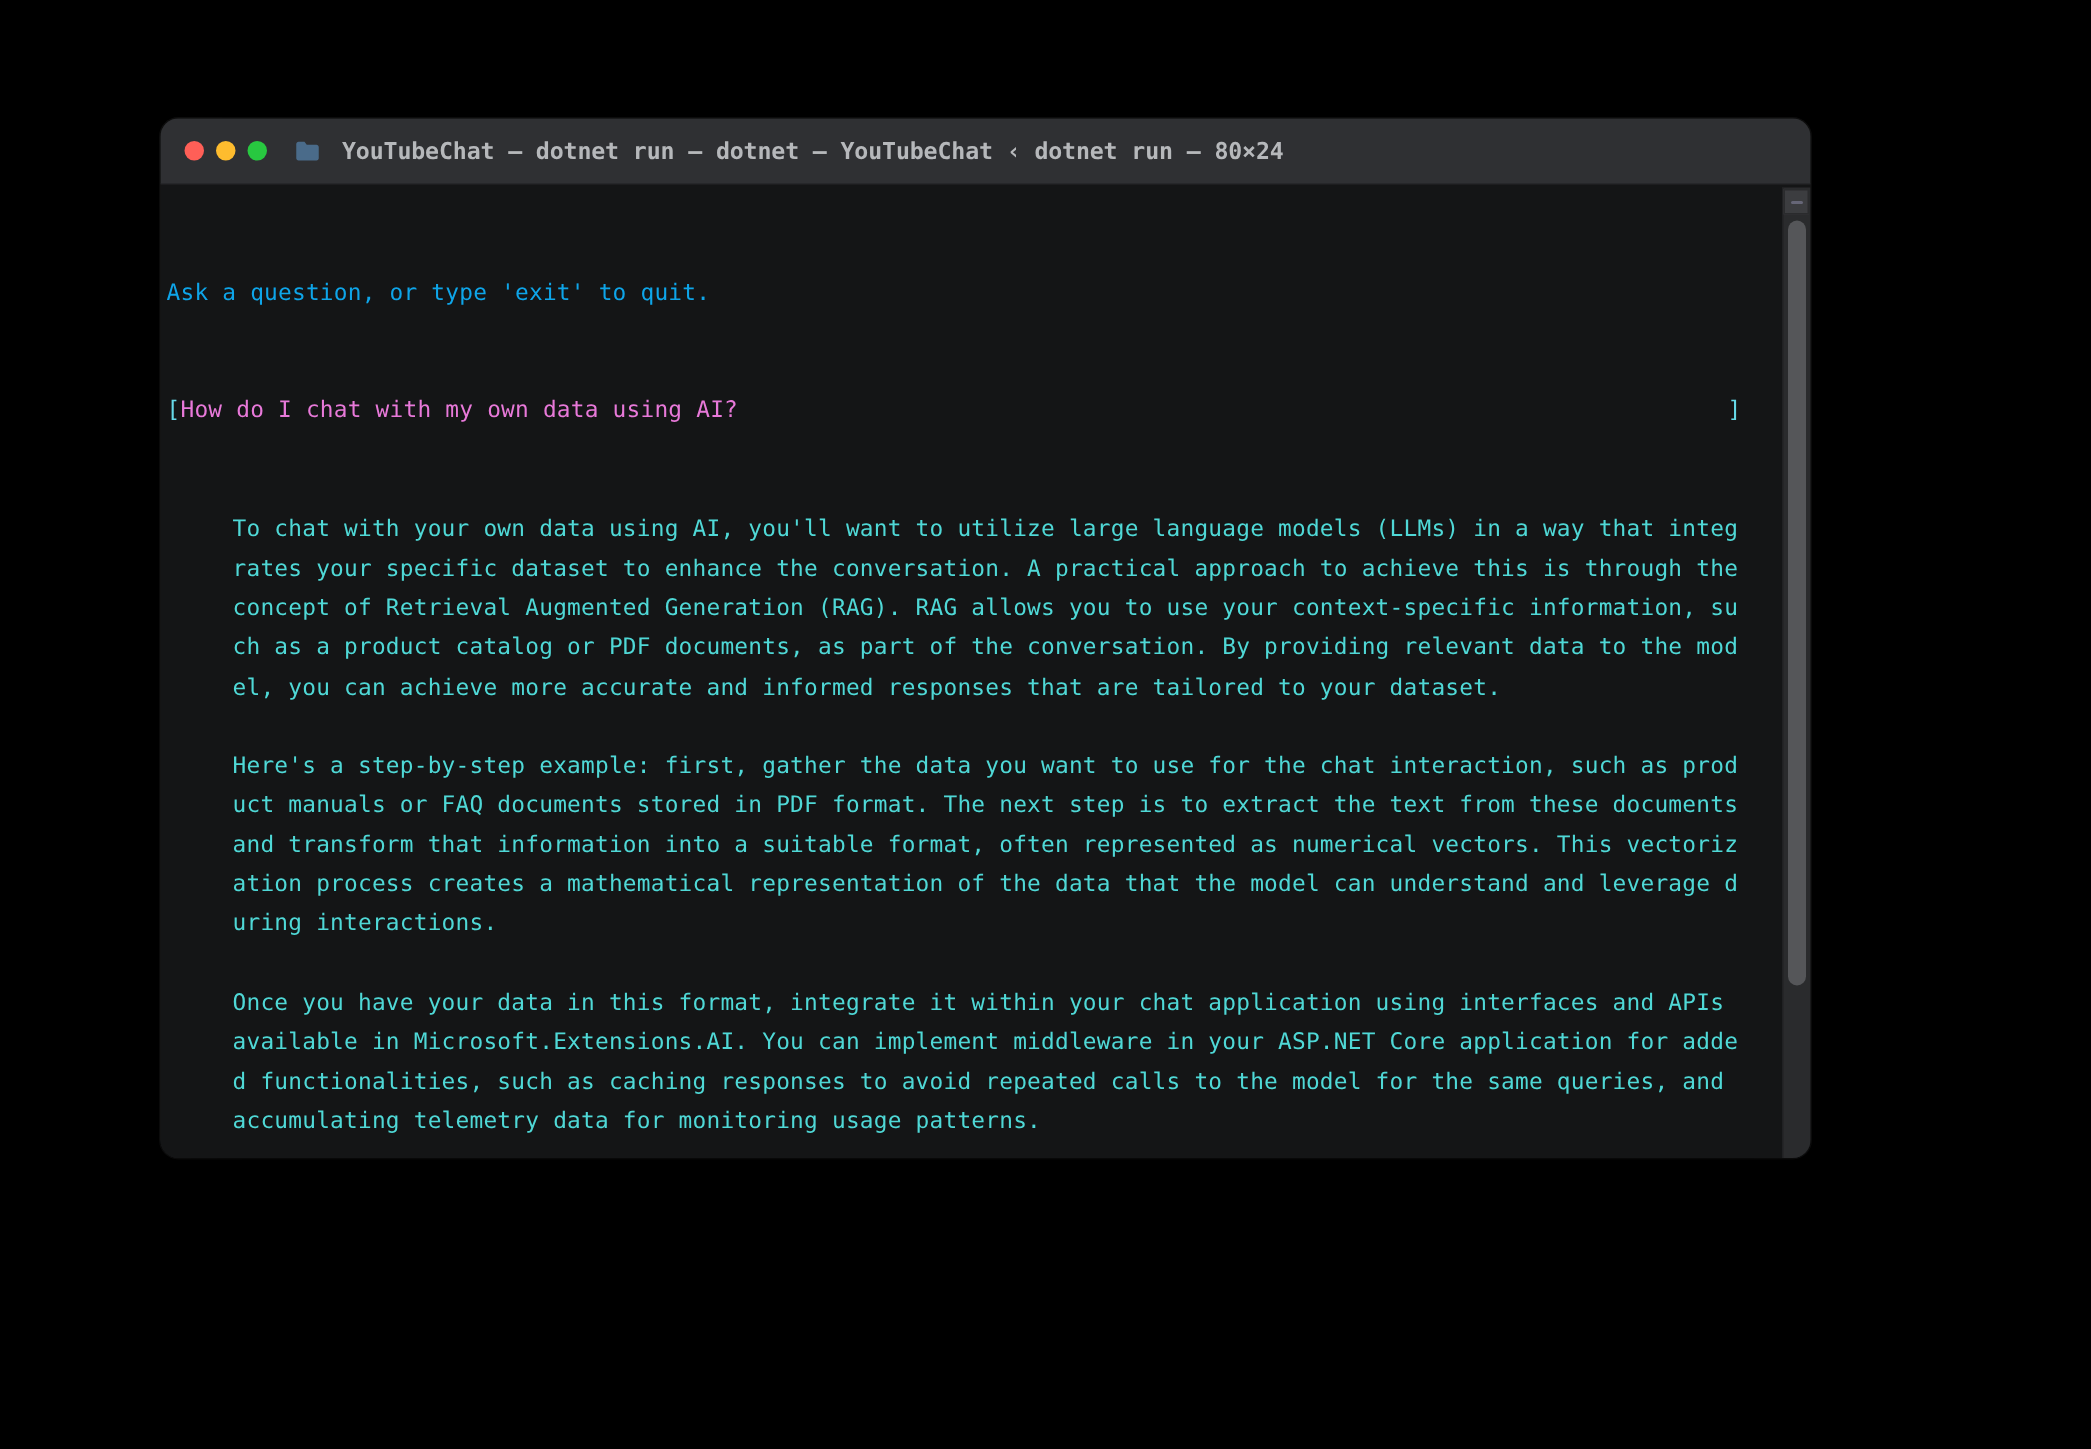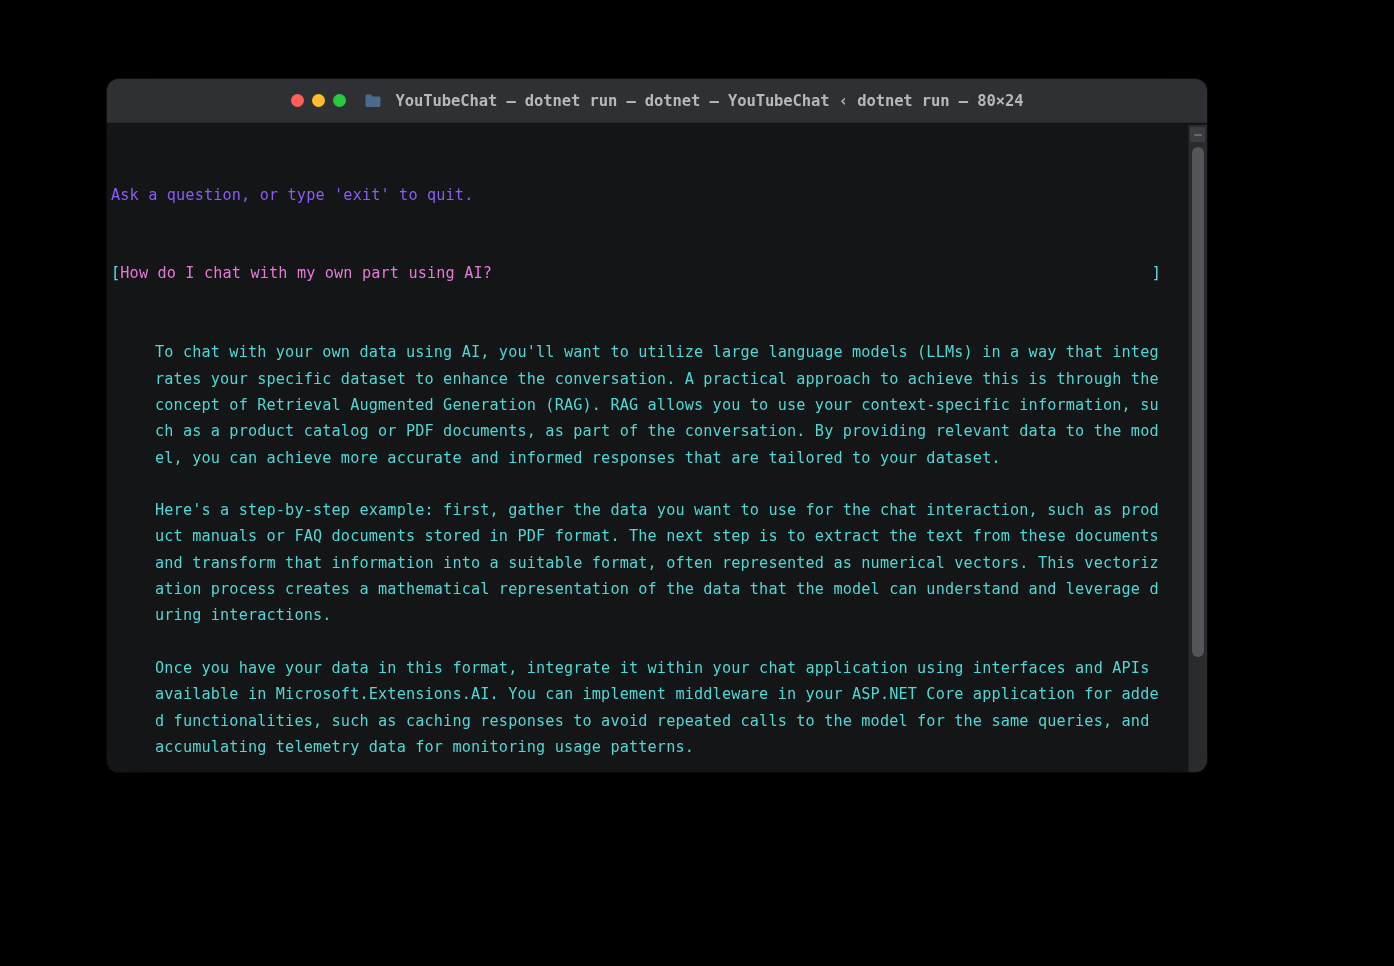--- a/index.html
+++ b/index.html
@@ -26,21 +26,20 @@
     }
     .title-bar {
       height: 44px;
       background: #2f3033;
       display: flex;
       align-items: center;
       padding: 0 16px;
       gap: 8px;
       border-bottom: 1px solid #26272a;
       flex-shrink: 0;
-      justify-content: center;
     }
     .traffic-lights {
       display: flex;
       gap: 8px;
       align-items: center;
     }
     .traffic-light {
       width: 13px;
       height: 13px;
       border-radius: 50%;
@@ -73,21 +72,21 @@
       line-height: 26.3px;
       overflow: hidden;
       position: relative;
       letter-spacing: 0.15px;
     }
     .terminal-content {
       width: 1050px;
       word-break: break-all;
       white-space: pre-wrap;
     }
-    .prompt-line { color: #8b5cf6; }
+    .prompt-line { color: #0ea5e9; }
     .input-line {
       display: flex;
       color: #66d9e8;
     }
     .bracket-l { color: #66d9e8; }
     .bracket-r { color: #66d9e8; }
     .input-text { color: #e879d9; flex-shrink: 0; }
     .bracket-spacer { flex: 1; }
     .response-text { color: #4fd8d6; margin-left: 44px; }
     .scrollbar-track {
@@ -138,21 +137,21 @@
       <svg viewBox="0 0 18 14" width="18" height="14">
         <path d="M1.5 2 C1.5 1.2 2.2 0.5 3 0.5 L7 0.5 L8.5 2.5 L15 2.5 C15.8 2.5 16.5 3.2 16.5 4 L16.5 11.5 C16.5 12.3 15.8 13 15 13 L3 13 C2.2 13 1.5 12.3 1.5 11.5 Z" fill="#4a6b8a"></path>
       </svg>
     </span>
     <div class="window-title">YouTubeChat — dotnet run — dotnet — YouTubeChat ‹ dotnet run — 80×24</div>
   </div>
 
   <div class="terminal-body">
     <div class="terminal-content">
       <div class="prompt-line">Ask a question, or type 'exit' to quit.</div>
-      <div class="input-line"><span class="bracket-l">[</span><span class="input-text">How do I chat with my own part using AI?</span><span class="bracket-spacer"></span><span class="bracket-r">]</span></div>
+      <div class="input-line"><span class="bracket-l">[</span><span class="input-text">How do I chat with my own data using AI?</span><span class="bracket-spacer"></span><span class="bracket-r">]</span></div>
       <div class="response-text">To chat with your own data using AI, you'll want to utilize large language models (LLMs) in a way that integrates your specific dataset to enhance the conversation. A practical approach to achieve this is through the concept of Retrieval Augmented Generation (RAG). RAG allows you to use your context-specific information, such as a product catalog or PDF documents, as part of the conversation. By providing relevant data to the model, you can achieve more accurate and informed responses that are tailored to your dataset.
 
 Here's a step-by-step example: first, gather the data you want to use for the chat interaction, such as product manuals or FAQ documents stored in PDF format. The next step is to extract the text from these documents and transform that information into a suitable format, often represented as numerical vectors. This vectorization process creates a mathematical representation of the data that the model can understand and leverage during interactions.
 
 Once you have your data in this format, integrate it within your chat application using interfaces and APIs available in Microsoft.Extensions.AI. You can implement middleware in your ASP.NET Core application for added functionalities, such as caching responses to avoid repeated calls to the model for the same queries, and accumulating telemetry data for monitoring usage patterns.
 
 For more detailed guidance and examples on getting started with intelligent appl</div>
     </div>
   </div>
 

